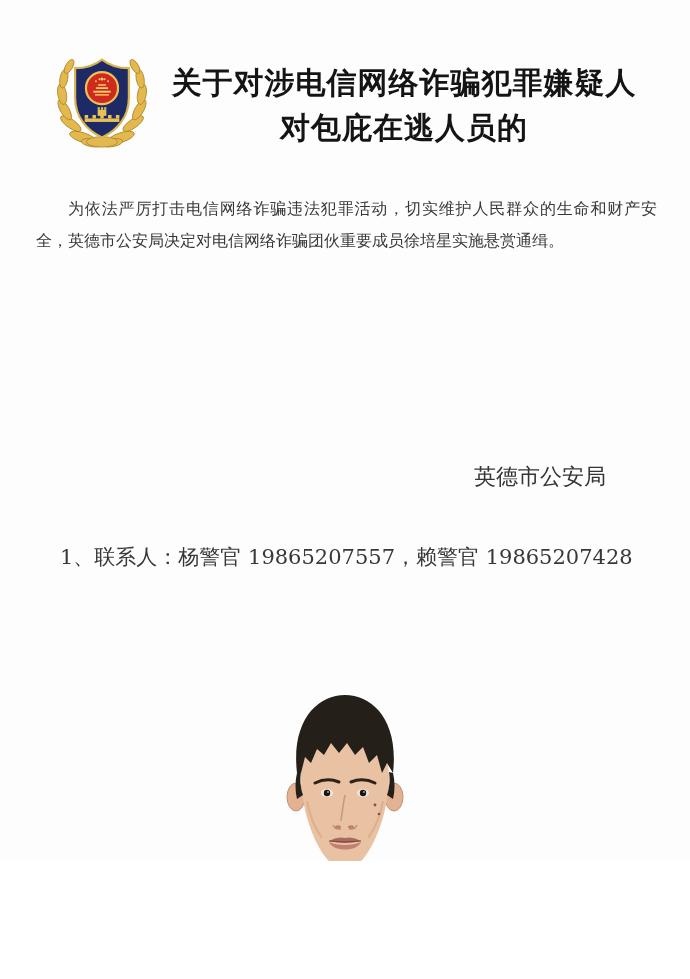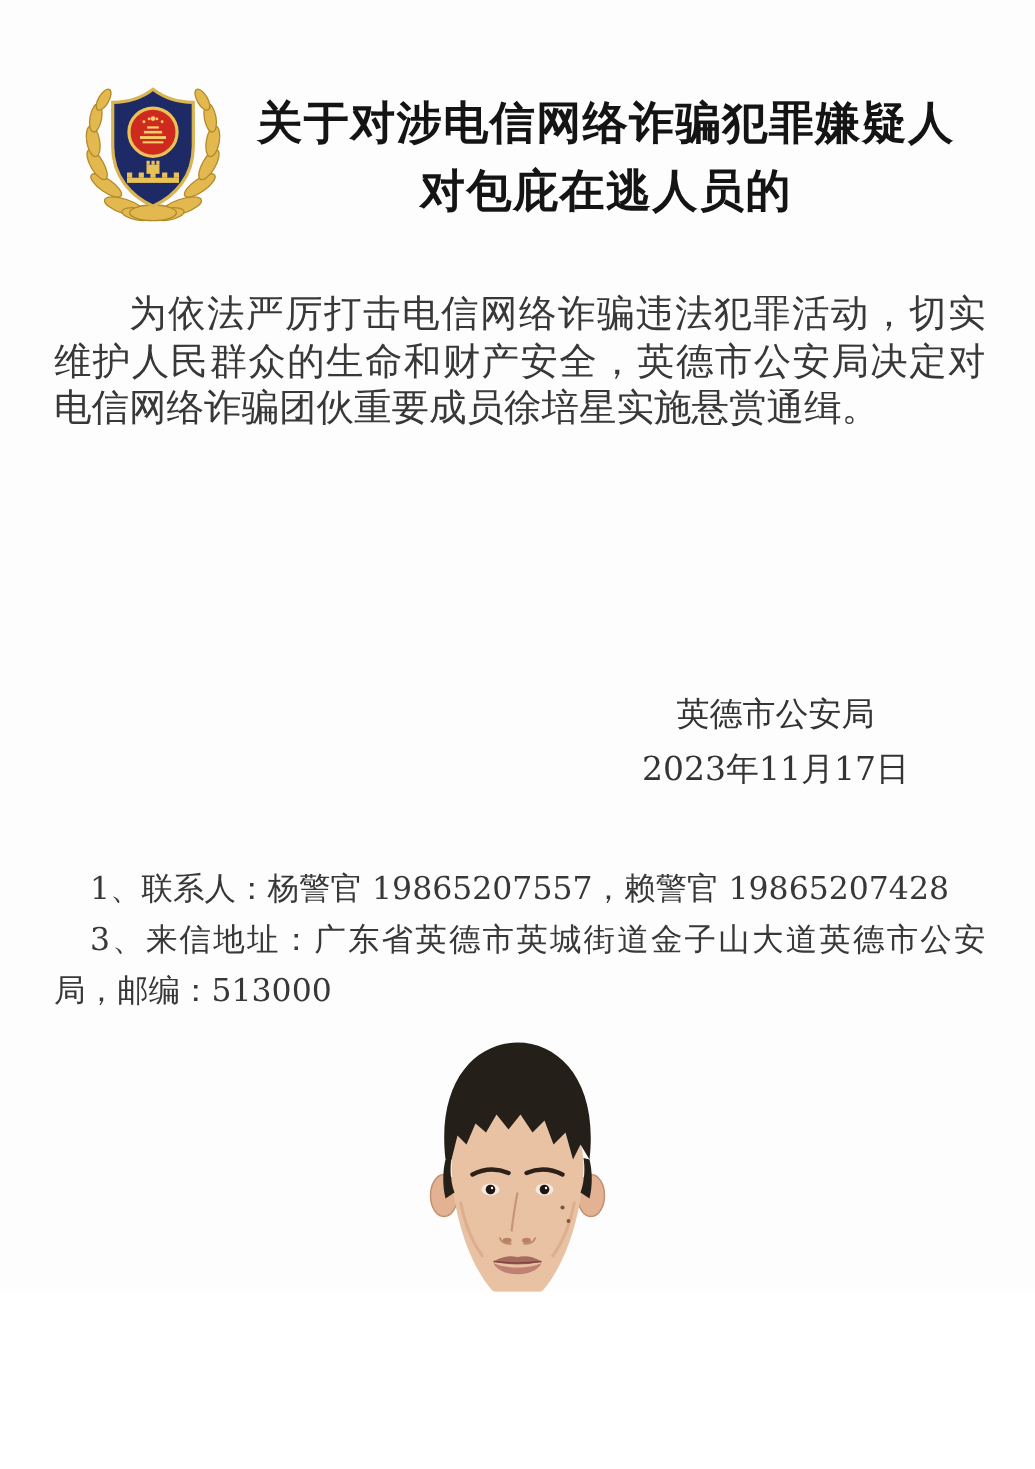--- a/index.html
+++ b/index.html
@@ -14,31 +14,31 @@
   .badge { width:104px; height:108px; flex:0 0 auto; }
   .badge svg { width:104px; height:108px; display:block; }
   .title {
     flex:1; text-align:center; padding-top:12px;
     font-family:"DejaVu Sans","Liberation Sans",sans-serif;
     font-weight:700; font-size:30px; line-height:45px;
     color:#141414; letter-spacing:1px;
   }
   .content {
     position:absolute; left:36px; right:33px; top:193px;
-    font-size:25px; line-height:31.5px; text-align:justify;
+    font-size:16px; line-height:31.5px; text-align:justify;
   }
   .para { text-indent:2em; }
   .reward { color:var(--color-reward_red,#bf5552); }
   .signature {
     position:absolute; right:84px; top:458px; text-align:center;
     font-size:22px; line-height:37px; color:#343434;
   }
   .contacts {
     position:absolute; left:36px; right:33px; top:540px;
-    font-size:21px; line-height:34px; text-align:justify;margin-top:35px;
+    font-size:21px; line-height:34px; text-align:justify;
   }
   .contacts p { text-indent:24px; }
   .photo { position:absolute; left:50%; top:681px; transform:translateX(-50%); width:188px; height:232px; }
   .photo svg { width:188px; height:232px; display:block; }
   .caption {
     position:absolute; left:0; right:18px; top:911px; text-align:center;
     font-size:16px; color:#2e2e2e; letter-spacing:1px;
   }
   .watermark {
     position:absolute; left:0; right:0; top:942px; height:30px;
@@ -99,26 +99,24 @@
       <div>对包庇在逃人员的</div>
     </div>
   </div>
 
   <div class="content">
     <p class="para"><span>为依法严厉打击电信网络诈骗违法犯罪活动，切实维护人民群众的生命和财产安全，英德市公安局决定对电信网络诈骗团伙重要成员徐培星实施悬赏通缉。</span></p>
   </div>
 
   <div class="signature">
     <div>英德市公安局</div>
-    <div>2023年11月17日</div>
   </div>
 
   <div class="contacts">
     <p>1、联系人：杨警官 19865207557，赖警官 19865207428</p>
-    <p>3、来信地址：广东省英德市英城街道金子山大道英德市公安局，邮编：513000</p>
   </div>
 
   <div class="photo">
     <svg viewBox="0 0 188 232" xmlns="http://www.w3.org/2000/svg">
       <rect x="0" y="0" width="188" height="232" fill="#fdfdfd"></rect>
 
       <path d="M12,232 C24,208 48,198 70,196 L78,204 Q94,214 110,204 L118,196 C140,198 164,208 176,232 Z" fill="#e7c0a2"></path>
 
       <path d="M12,232 L20,212 C28,206 38,202 46,200 L52,232 Z" fill="#efe9e0"></path>
       <path d="M176,232 L168,212 C160,206 150,202 142,200 L136,232 Z" fill="#efe9e0"></path>

